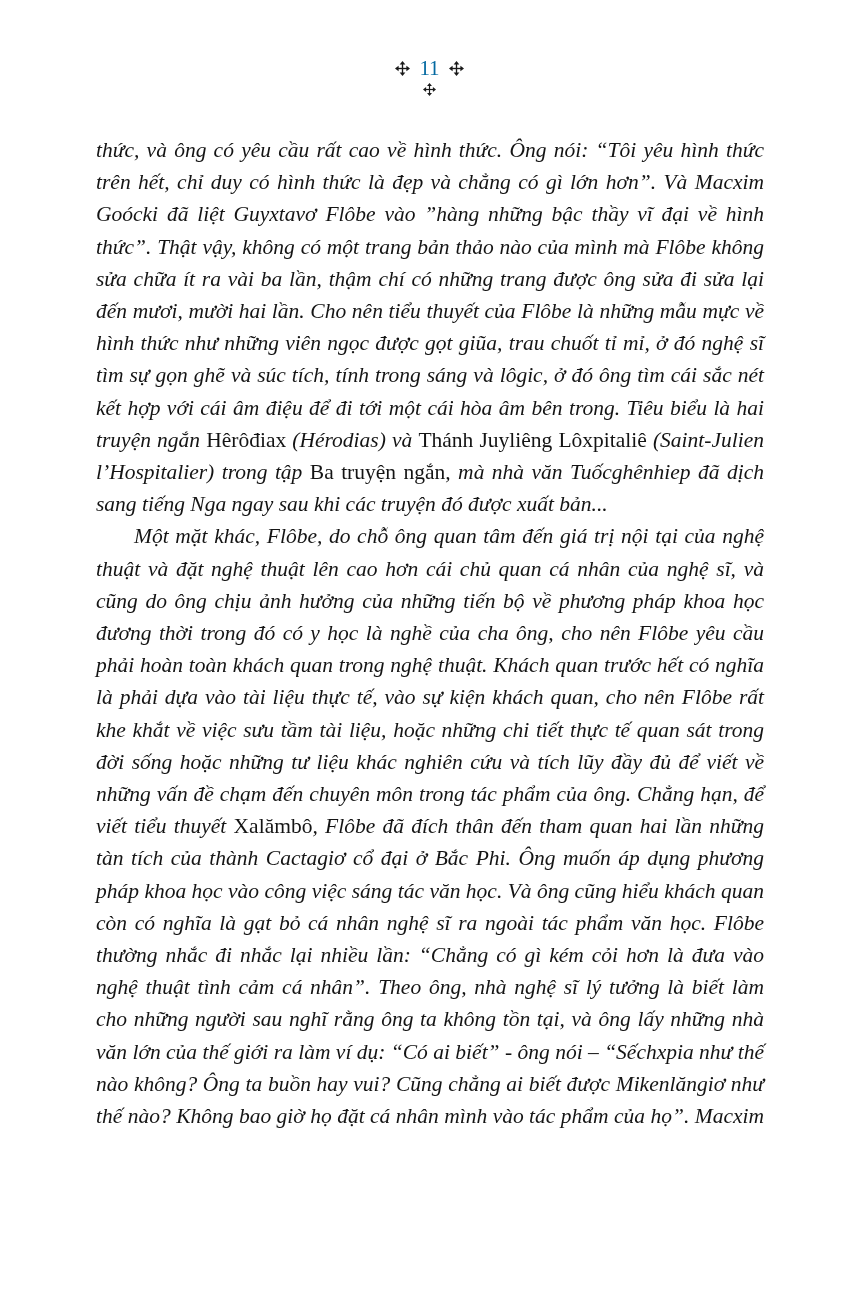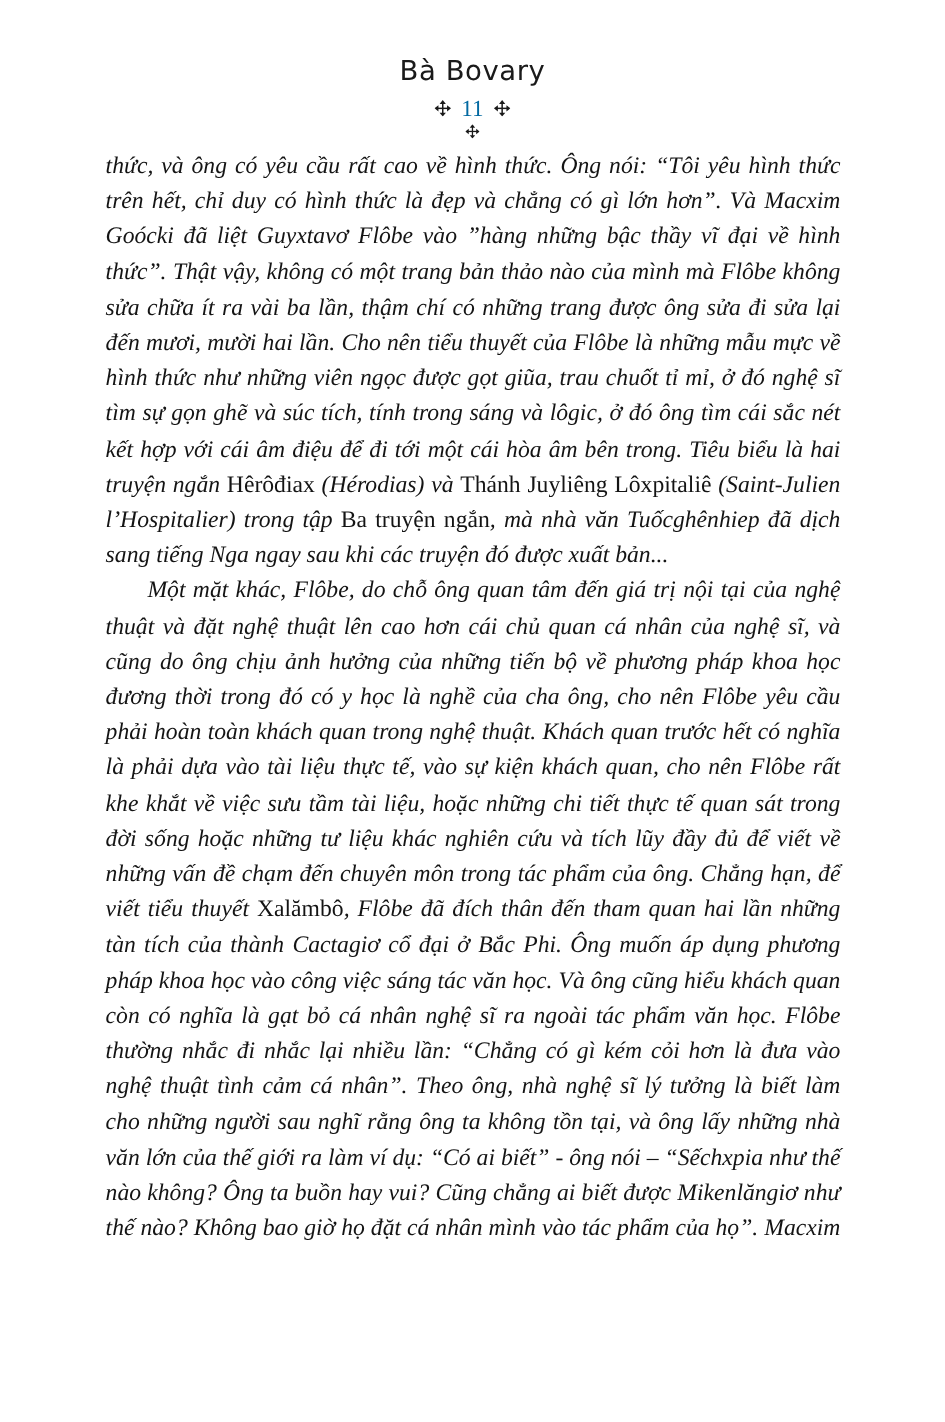--- a/index.html
+++ b/index.html
@@ -56,21 +56,20 @@
   .para.jlast { text-align-last: justify; font-family: Liberation Serif, serif; }
   .seg-roman { font-style: normal; }
   .seg-italic { font-style: italic; }
 </style>
 </head>
 <body>
 
 <div class="page">
 
   <div class="running-head">
-    <div class="book-title">Bà Bovary</div>
 
     <div class="pagenum-row">
       <span class="orn">
         <svg width="15" height="15" viewBox="0 0 20 20" aria-hidden="true">
             <g fill="#1a1a1a">
           <polygon points="10,0 6.2,4.8 13.8,4.8"></polygon>
           <polygon points="10,20 6.2,15.2 13.8,15.2"></polygon>
           <polygon points="0,10 4.8,6.2 4.8,13.8"></polygon>
           <polygon points="20,10 15.2,6.2 15.2,13.8"></polygon>
           <rect x="9.1" y="3" width="1.8" height="14"></rect>

